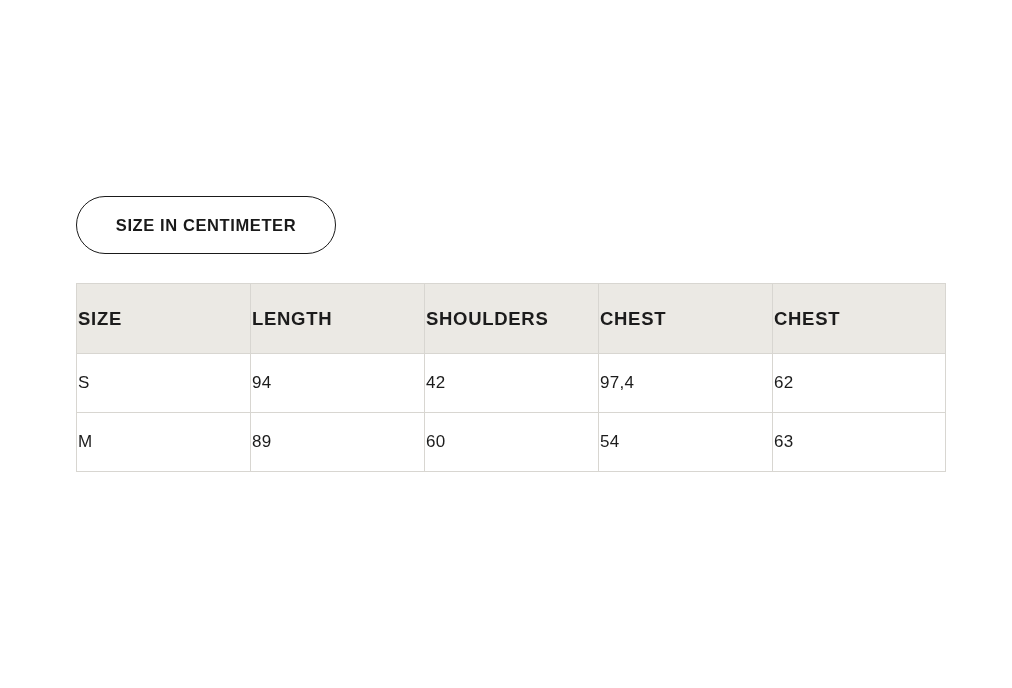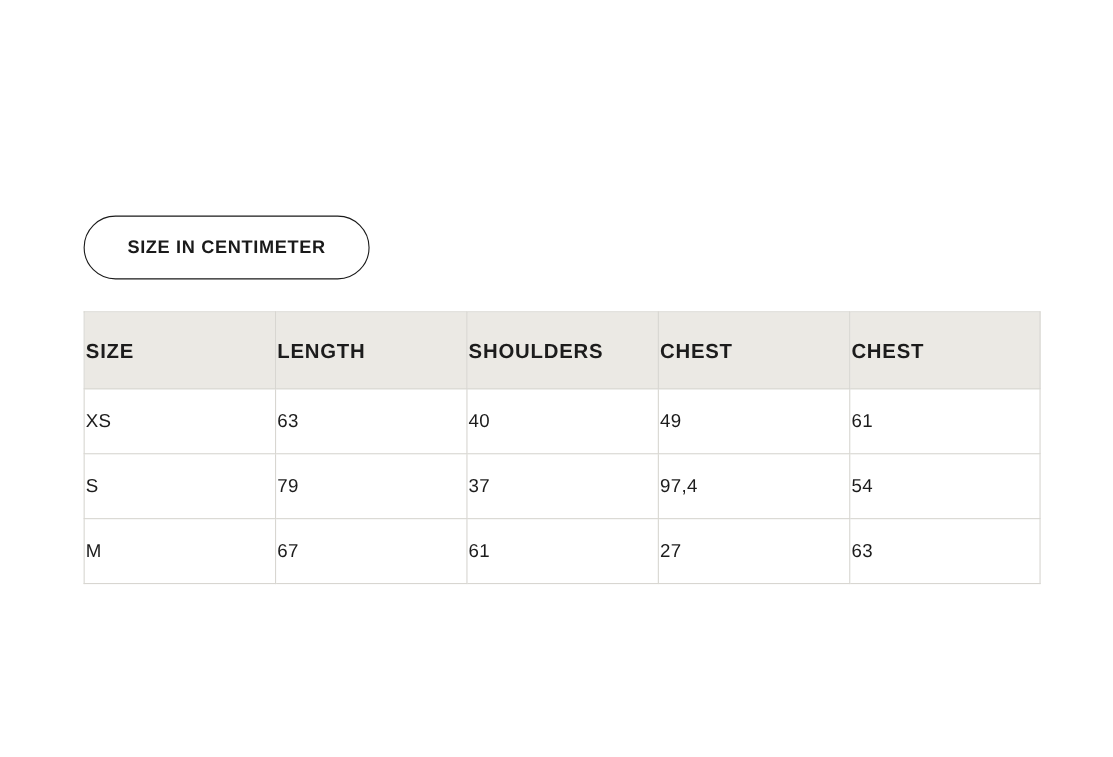--- a/index.html
+++ b/index.html
@@ -87,36 +87,29 @@
       <tr>
         <th class="col-size">SIZE</th>
         <th class="col-length">LENGTH</th>
         <th class="col-shoulders">SHOULDERS</th>
         <th class="col-chest">CHEST</th>
         <th class="col-sleeve">CHEST</th>
       </tr>
     </thead>
     <tbody>
       <tr>
-        <td class="col-size">XS</td>
-        <td class="col-length">63</td>
-        <td class="col-shoulders">40</td>
-        <td class="col-chest">49</td>
-        <td class="col-sleeve">61</td>
-      </tr>
-      <tr>
         <td class="col-size">S</td>
-        <td class="col-length">79</td>
-        <td class="col-shoulders">37</td>
+        <td class="col-length">94</td>
+        <td class="col-shoulders">42</td>
         <td class="col-chest">97,4</td>
-        <td class="col-sleeve">54</td>
+        <td class="col-sleeve">62</td>
       </tr>
       <tr>
         <td class="col-size">M</td>
-        <td class="col-length">67</td>
-        <td class="col-shoulders">61</td>
-        <td class="col-chest">27</td>
+        <td class="col-length">89</td>
+        <td class="col-shoulders">60</td>
+        <td class="col-chest">54</td>
         <td class="col-sleeve">63</td>
       </tr>
     </tbody>
   </table>
 
 </div>
 
 </body></html>

